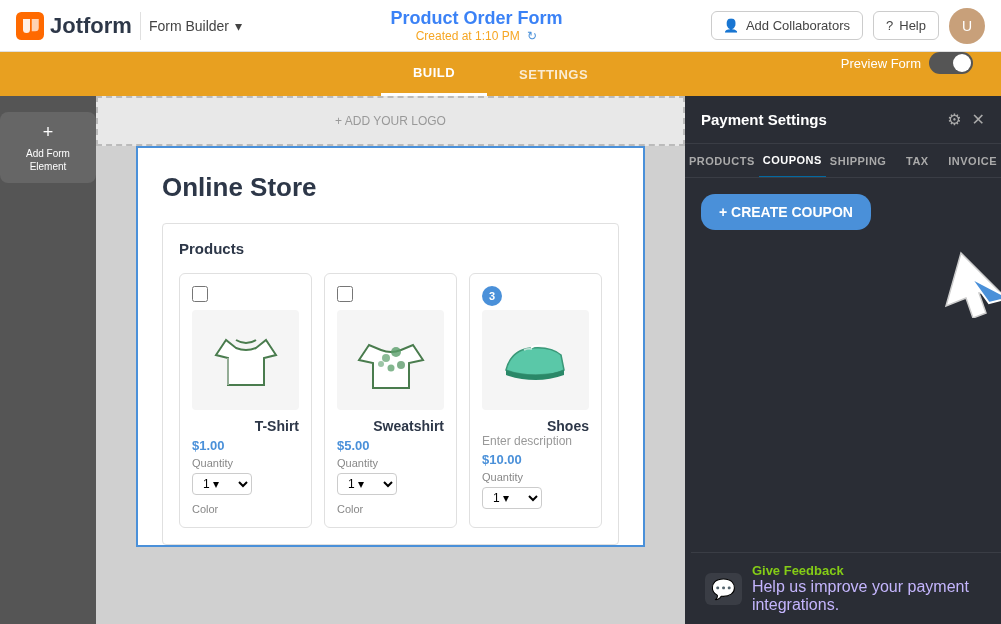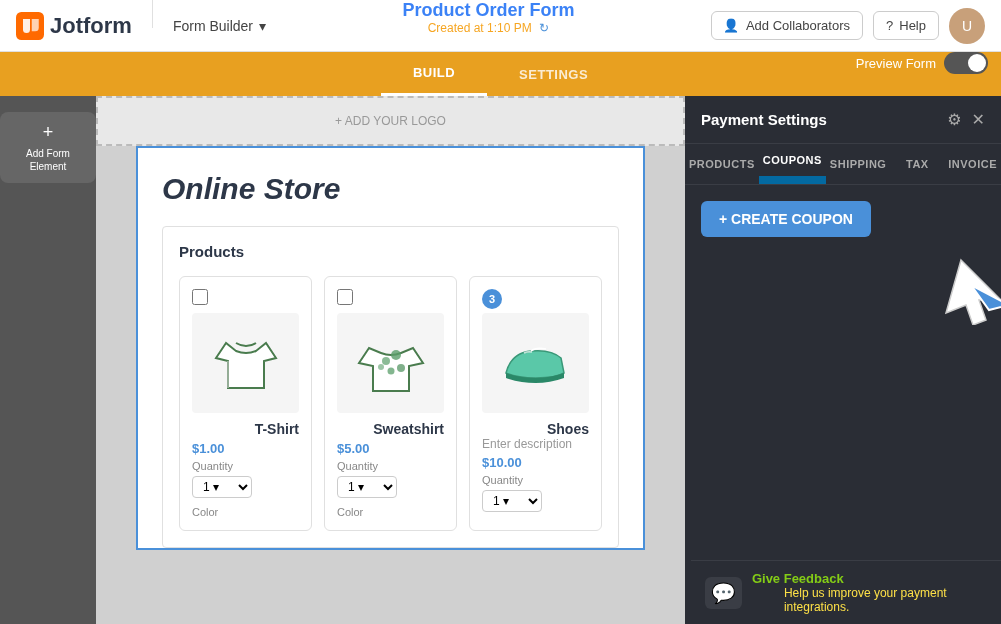--- a/index.html
+++ b/index.html
@@ -1,22 +1,22 @@
 <!DOCTYPE html>
 <html><head>
   <meta charset="utf-8">
   <style>
     * { box-sizing: border-box; margin: 0; padding: 0; }
     body { font-family: -apple-system, BlinkMacSystemFont, 'Segoe UI', sans-serif; width: 1001px; height: 624px; overflow: hidden; background: #e8e8e8; }
 
     
     .top-nav {
-      display: flex; height: 52px;
+      display: flex; align-items: center; height: 52px;
       background: #fff; border-bottom: 1px solid #e0e0e0;
-      padding: 0 16px; gap: 12px;
+      padding: 0 16px; 
     }
     .logo-text { font-size: 22px; font-weight: 700; color: #2d3748; }
     .divider-v { width: 1px; height: 28px; background: #e0e0e0; margin: 0 8px; }
     .form-builder-btn {
       display: flex; align-items: center; gap: 6px;
       background: none; border: none; cursor: pointer;
       font-size: 14px; color: #444; font-weight: 500;
     }
     .form-title-area { flex: 1; text-align: center; }
     .form-title { font-size: 18px; font-weight: 700; color: #3b82f6; }
@@ -40,21 +40,21 @@
       background: #e8a020; position: relative;
     }
     .mode-bar-tabs { display: flex; flex: 1; justify-content: center; gap: 0; }
     .mode-tab {
       padding: 0 32px; height: 44px; display: flex; align-items: center;
       font-size: 13px; font-weight: 600; letter-spacing: 0.5px;
       color: rgba(255,255,255,0.8); cursor: pointer; border: none; background: none;
       text-transform: uppercase;
     }
     .mode-tab.active { color: #fff; border-bottom: 3px solid #fff; }
-    .preview-area { position: absolute; right: 13px; display: flex; align-items: center; gap: 8px; font-size: 13px; color: #fff; }
+    .preview-area { position: absolute; right: 28px; display: flex; align-items: center; gap: 8px; font-size: 13px; color: #fff; }
     .toggle-switch { width: 44px; height: 22px; background: #555; border-radius: 11px; cursor: pointer; position: relative; }
     .toggle-switch::after { content: ''; width: 18px; height: 18px; background: #fff; border-radius: 50%; position: absolute; top: 2px; right: 2px; }
 
     
     .main-area { display: flex; height: calc(624px - 52px - 44px); }
 
     
     .left-sidebar {
       width: 96px; background: #555; display: flex; flex-direction: column;
       align-items: center; padding-top: 16px;
@@ -73,21 +73,21 @@
     }
     .add-logo-bar {
       width: 100%; text-align: center; padding: 16px;
       border: 2px dashed #bbb; color: #999; font-size: 12px; cursor: pointer;
       background: #e8e8e8;
     }
     .form-body {
       background: #fff; margin: 0 40px; padding: 24px 24px 0; min-height: 400px;
       border: 2px solid #4a90d9; border-top: 2px solid #4a90d9;
     }
-    .form-body-title { font-size: 30px; font-weight: 700; color: #2d3748; margin-bottom: 20px; font-style: italic; }
+    .form-body-title { font-size: 26px; font-weight: 700; color: #2d3748; margin-bottom: 20px; }
     .products-section { border: 1px solid #e0e0e0; padding: 16px; border-radius: 4px; }
     .products-label { font-size: 15px; font-weight: 600; color: #2d3748; margin-bottom: 16px; }
     .product-grid { display: flex; gap: 12px; }
     .product-card { flex: 1; border: 1px solid #e0e0e0; border-radius: 6px; padding: 12px; min-width: 0; }
     .product-img { width: 100%; height: 100px; object-fit: contain; background: #f5f5f5; border-radius: 4px; margin-bottom: 8px; display: flex; align-items: center; justify-content: center; overflow: hidden; }
     .product-checkbox { width: 16px; height: 16px; border: 1px solid #ccc; margin-bottom: 8px; }
     .product-name { font-size: 14px; font-weight: 600; color: #2d3748; text-align: right; }
     .product-price { font-size: 13px; color: #4a90d9; font-weight: 600; margin: 4px 0; }
     .product-qty-label { font-size: 11px; color: #888; margin-bottom: 4px; }
     .product-qty-select {
@@ -112,39 +112,39 @@
     .panel-icon-btn { background: none; border: none; color: #aaa; cursor: pointer; font-size: 16px; }
 
     
     .panel-tabs { display: flex; border-bottom: 1px solid #3a3d45; }
     .panel-tab {
       flex: 1; padding: 10px 4px; text-align: center;
       font-size: 11px; font-weight: 600; letter-spacing: 0.5px;
       color: #aaa; cursor: pointer; border: none; background: none;
       text-transform: uppercase;
     }
-    .panel-tab.active { color: #fff; border-bottom: 8px solid #0369a1; }
+    .panel-tab.active { color: #fff; border-bottom: 1px solid #0369a1; }
 
     
     .panel-body { flex: 1; padding: 16px; position: relative; }
     .create-coupon-btn {
       display: flex; align-items: center; gap: 8px;
-      background: #4a90d9; border: none; border-radius: 6px;
+      background: #4a90d9; border: none; border-radius: 14px;
       padding: 10px 18px; color: #fff; font-size: 14px; font-weight: 600;
       cursor: pointer;
     }
 
     
     .feedback-bar {
       position: absolute; bottom: 0; right: 0; width: 310px;
       background: #2a2d35; border-top: 1px solid #3a3d45;
       display: flex; align-items: center; gap: 10px; padding: 10px 14px;
     }
     .feedback-chat-icon { font-size: 20px; background: #3a3d45; border-radius: 6px; padding: 4px 6px; color: #aaa; }
-    .feedback-text { font-size: 12px; color: #fde047; margin-left: 32px; }
+    .feedback-text { font-size: 16px; color: #c4b5fd; }
     .feedback-title { font-size: 13px; font-weight: 600; color: #84cc16; }
 
     
     .jf-logo { display: flex; align-items: center; gap: 6px; }
     .jf-icon { width: 28px; height: 28px; }
   </style>
 </head>
 <body>
 
 <div class="top-nav">

